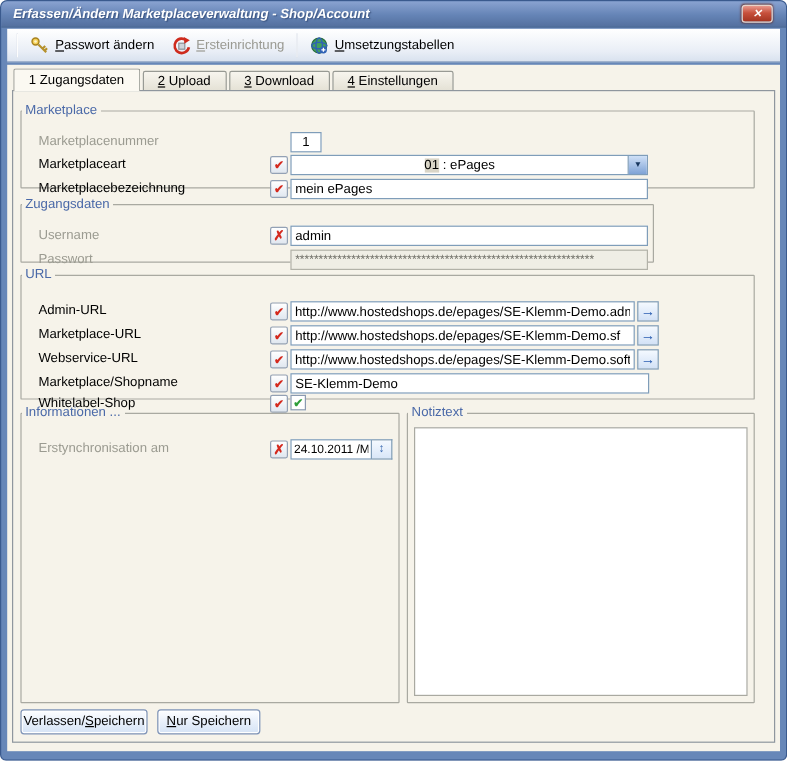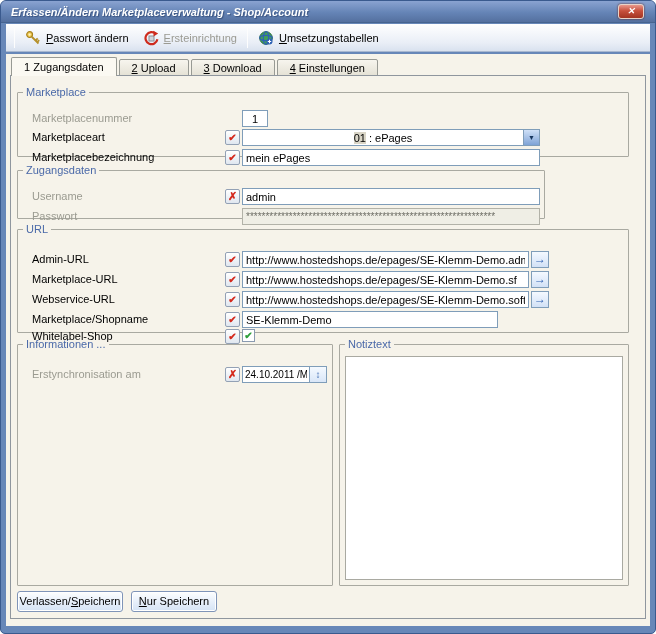--- a/index.html
+++ b/index.html
@@ -44,21 +44,21 @@
          background:linear-gradient(#f7f5ee,#e5e2d6);
          border:1px solid #989a94; border-radius:2px 2px 0 0; white-space:nowrap; }
   .tab.active { height:19px; line-height:18px; background:#fbf9f2; border-bottom:none;
                 position:relative; z-index:3; }
 
   .tabpage { position:absolute; top:21px; left:4px; right:4px; bottom:7px;
              border:1px solid #8f969e; background:#f6f3ea; }
 
   
   fieldset { position:absolute; border:1px solid #a9a9a1; border-radius:1px; background:transparent; }
-  legend { color:#4a69a8; font-size:11px; padding:0 3px; margin-left:5px; }
+  legend { color:#4a69a8; font-size:11px; padding:0 3px; }
 
   #fs-marketplace { left:6px; top:10px;  width:612px; height:71px; }
   #fs-zugang      { left:6px; top:88px;  width:528px; height:55px; }
   #fs-url         { left:6px; top:147px; width:612px; height:110px; }
   #fs-info        { left:6px; top:262px; width:316px; height:248px; }
   #fs-notiz       { left:328px; top:262px; width:290px; height:248px; }
 
   .frow { position:absolute; left:0; right:0; height:17px; }
   .frow .lbl  { position:absolute; left:14px; top:0; line-height:17px; color:#000; }
   .frow .lbl.dim { color:#9b9b91; }
@@ -230,21 +230,21 @@
         <div class="frow" style="top:56px">
           <span class="lbl">Webservice-URL</span>
           <div class="attr-btn check attr"></div>
           <input class="txt ctl" style="width: 287px;" value="http://www.hostedshops.de/epages/SE-Klemm-Demo.softengine-soap">
           <div class="go-btn" style="position:absolute;left:513px;top:0">→</div>
         </div>
 
         <div class="frow" style="top:76px">
           <span class="lbl">Marketplace/Shopname</span>
           <div class="attr-btn check attr"></div>
-          <input class="txt ctl" style="width: 256px;" value="SE-Klemm-Demo">
+          <input class="txt ctl" style="width: 299px;" value="SE-Klemm-Demo">
         </div>
 
         <div class="frow" style="top:93px">
           <span class="lbl">Whitelabel-Shop</span>
           <div class="attr-btn check attr"></div>
           <div class="checkbox checked ctl" style="width:13px"></div>
         </div>
       </fieldset>
 
       <fieldset id="fs-info">

